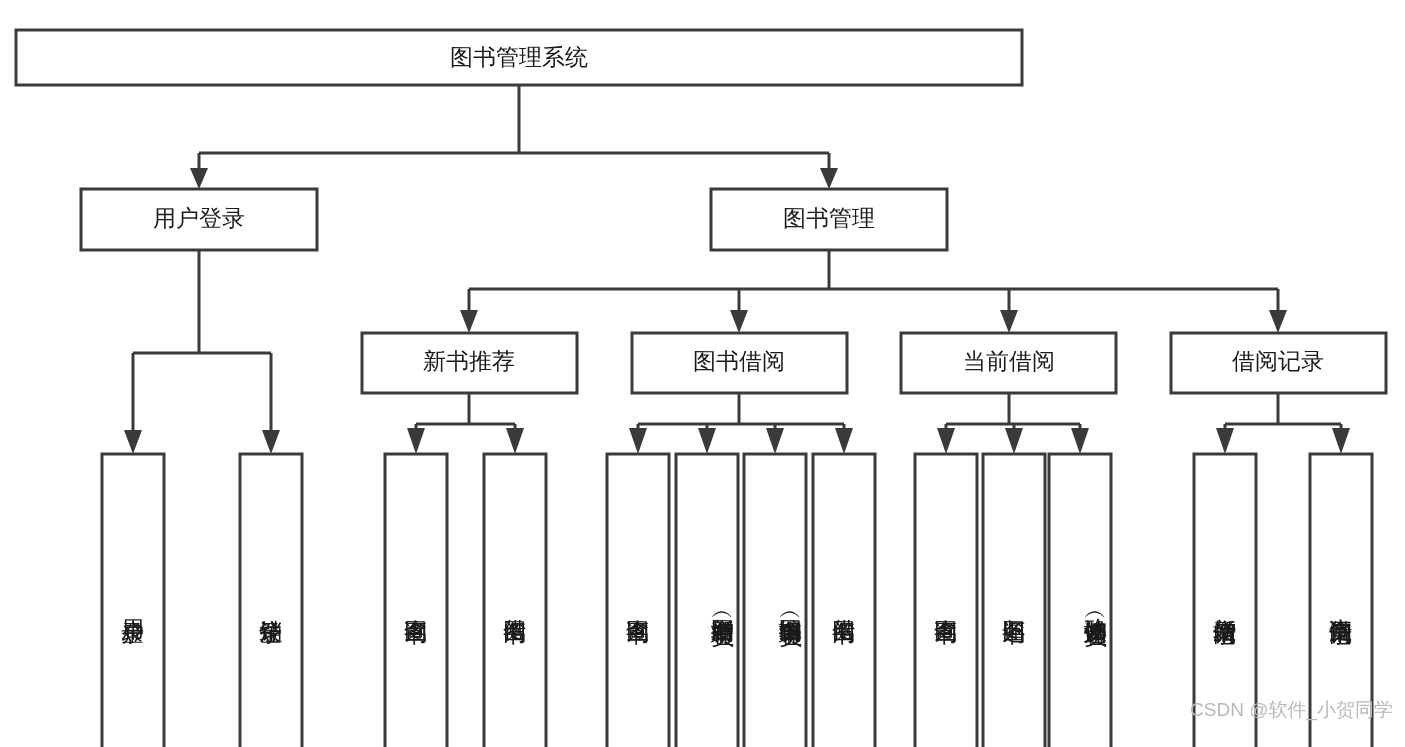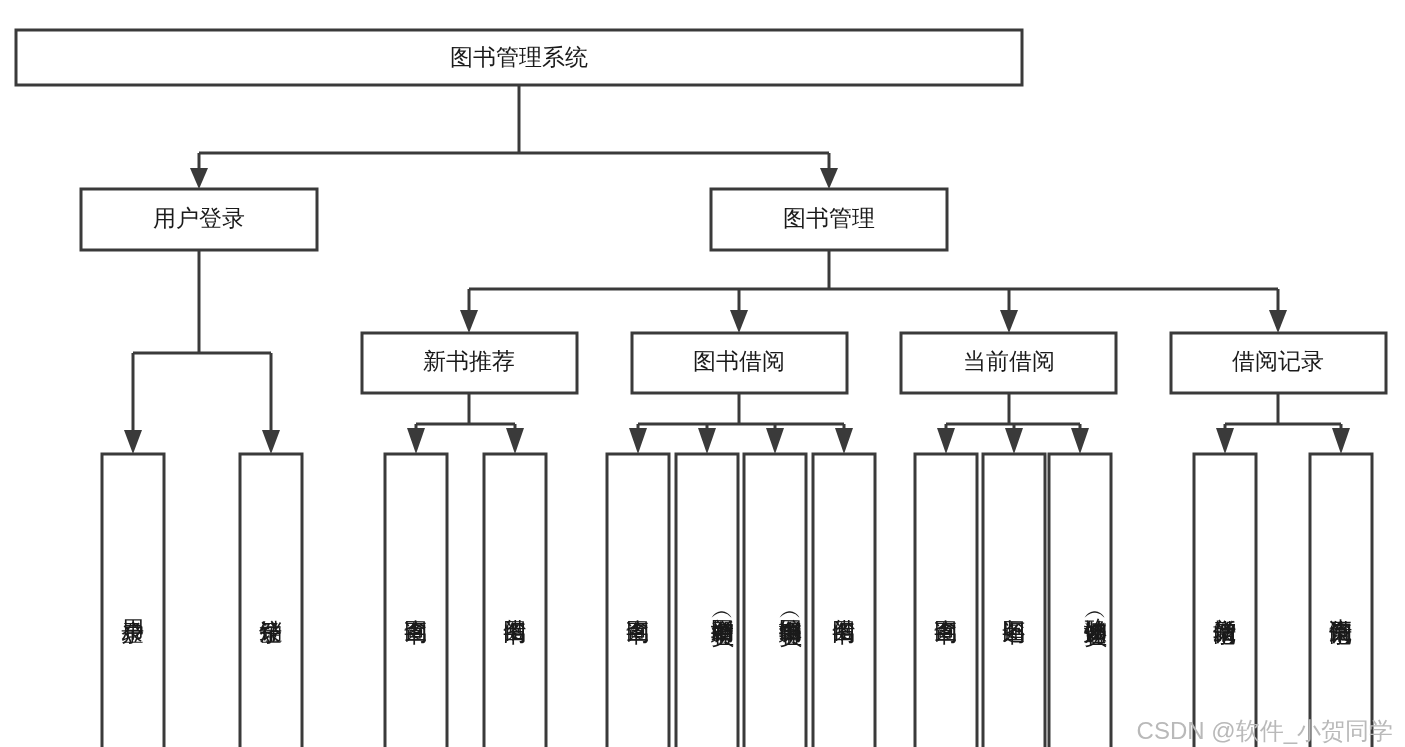--- a/index.html
+++ b/index.html
@@ -59,23 +59,23 @@
     text-orientation: upright;
     letter-spacing: 1px;
     white-space: nowrap;
   }
   .leaf-label.centered {
     align-items: center;
   }
   .watermark {
     position: absolute;
     right: 12px;
-    bottom: 0;
-    font-family: "Liberation Sans", "DejaVu Sans", sans-serif;
-    font-size: 24px;
+    bottom: 24px;
+    font-family: "Liberation Sans", "DejaVu Sans", sans-serif;
+    font-size: 19px;
     color: #b9b9b9;
     white-space: nowrap;
     user-select: none;
     pointer-events: none;
   }
 </style>
 </head>
 <body>
 
 <div id="diagram-root">

